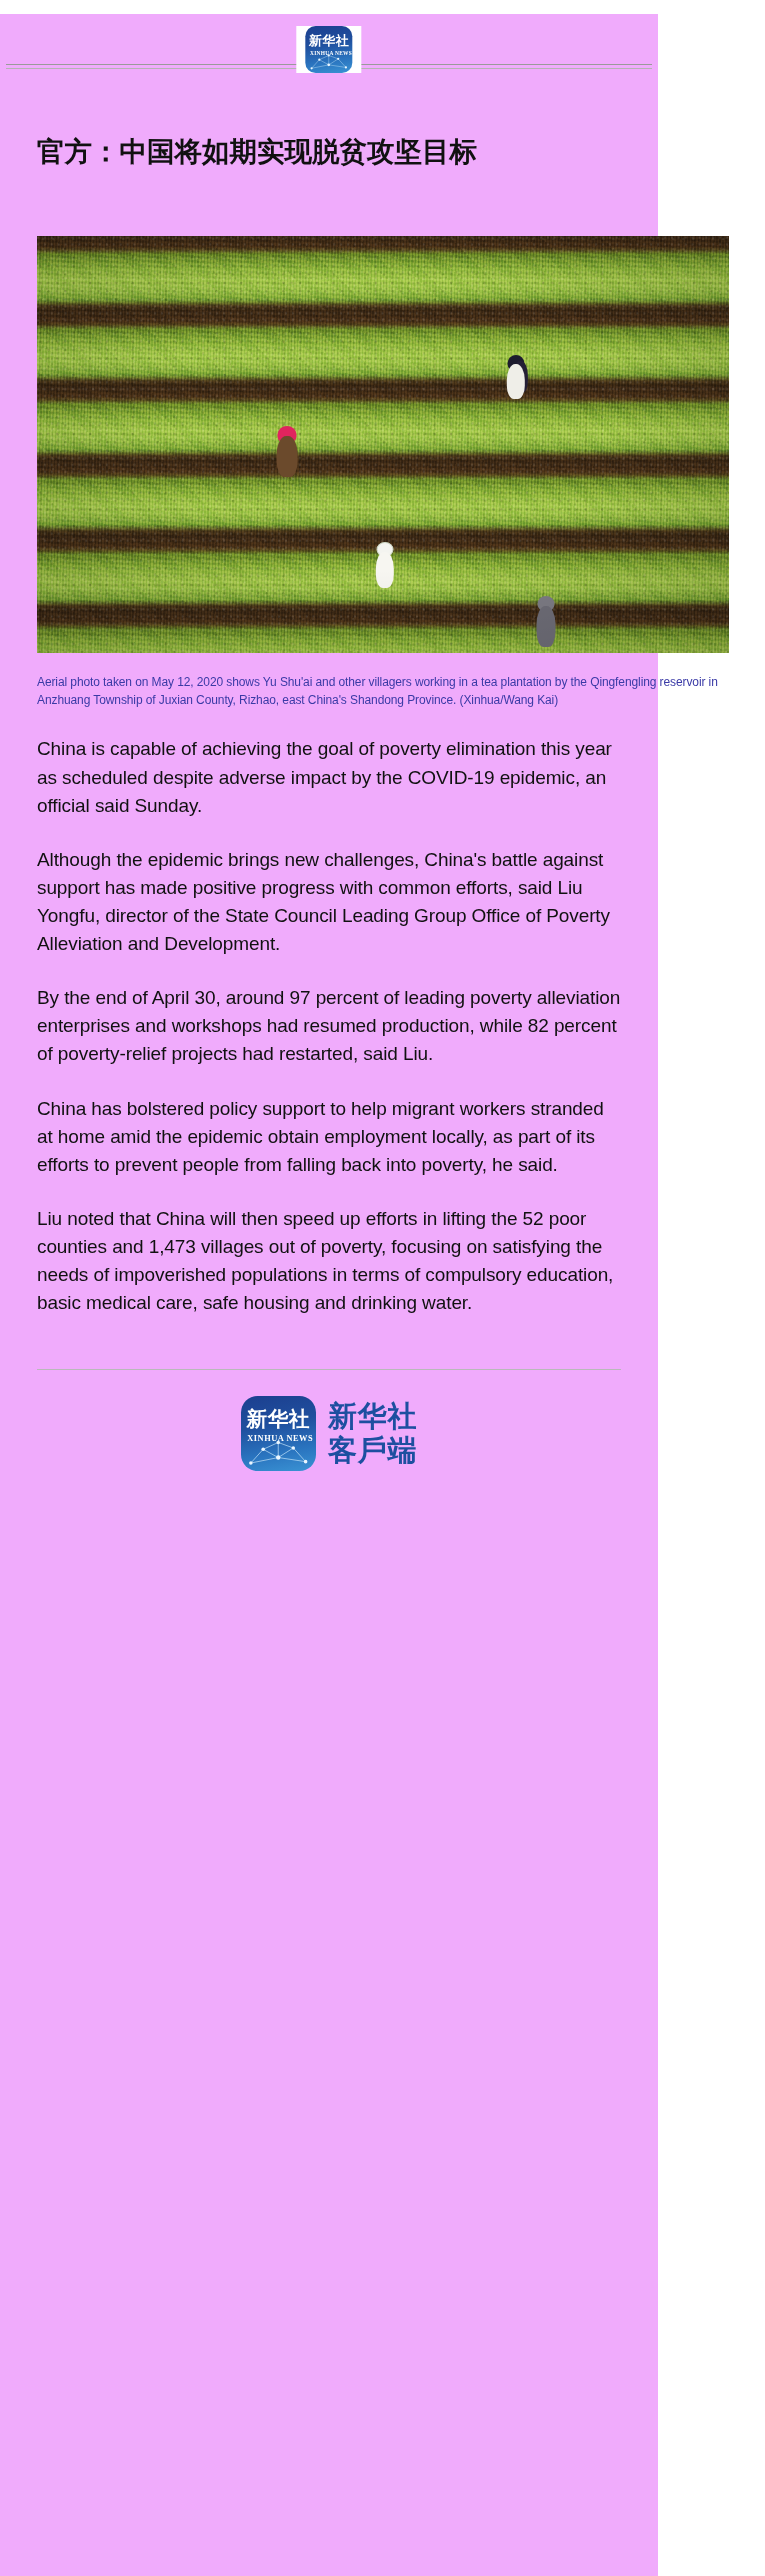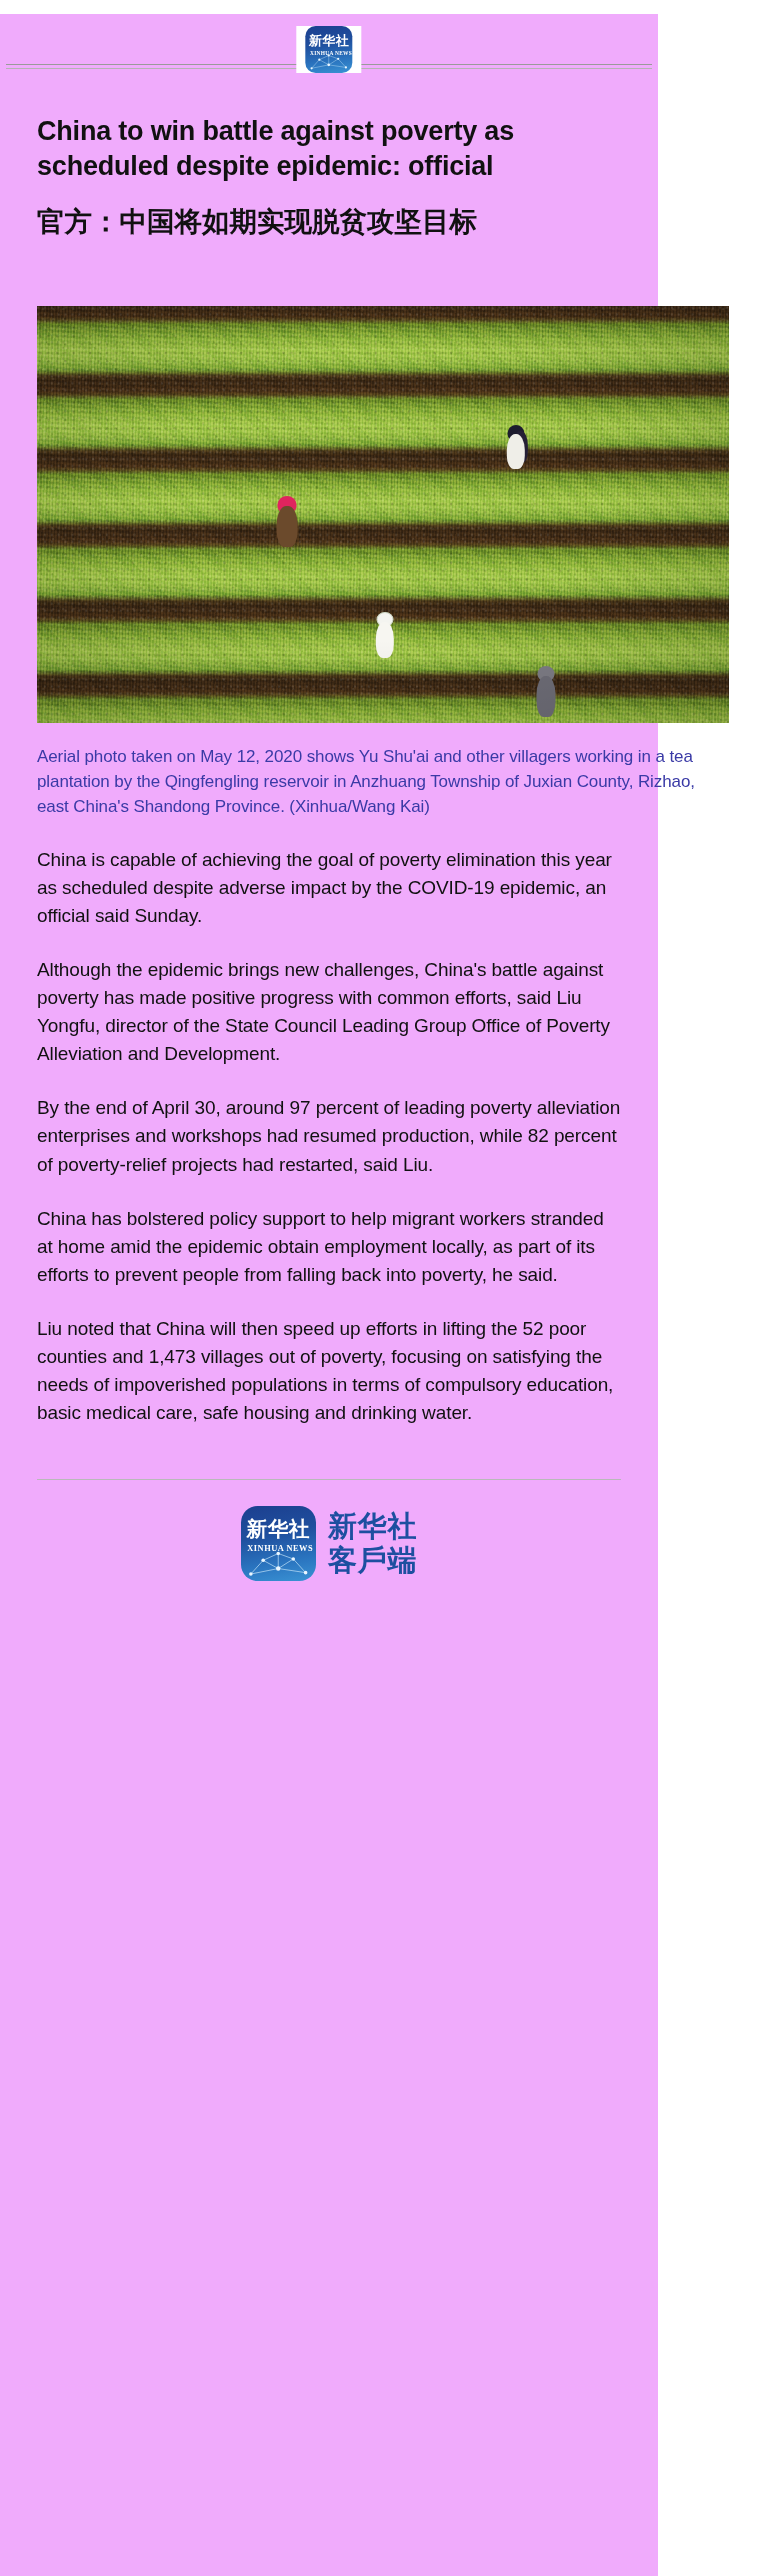--- a/index.html
+++ b/index.html
@@ -194,21 +194,21 @@
   .w-pink  .body { top: 10.7px; width: 20.7px; height: 41px; background: #6b4a2c; }
   .w-white { left: 332px; top: 306px; width: 31px; height: 47px; }
   .w-white .hat  { width: 17px; height: 15.3px; background: #f4f4f0; border: 1.5px solid #cfd8c8; box-sizing: border-box; }
   .w-white .body { top: 10px; width: 18.4px; height: 36px; background: #f7f6f1; }
   .w-grey  { left: 493px; top: 360px; width: 31px; height: 54px; }
   .w-grey  .hat  { width: 17px; height: 16px; background: #7e7d86; }
   .w-grey  .body { top: 10px; width: 19px; height: 41px; background: #6f6e78; }
 
   .caption {
     margin: 21.4px 0 0 0;
-    font-size: 17px;
+    font-size: 12px;
     line-height: 1.48;
     color: #3a3aa6;
     letter-spacing: -0.1px;
   }
 
   
   .article {
     padding: 0 37px;
     margin-top: 26px;
   }
@@ -281,21 +281,20 @@
               <circle cx="72" cy="16" r="2.6"></circle>
             <circle cx="90" cy="36" r="2.6"></circle>
               <circle cx="50" cy="8" r="2.6"></circle>
           </g>
         </svg>
       </span>
     </div>
   </div>
 
   <div class="titles">
-    <h1 class="headline-en">China to win battle against poverty as scheduled despite epidemic: official</h1>
     <div class="headline-zh">官方：中国将如期实现脱贫攻坚目标</div>
   </div>
 
   <figure class="figure">
     <div class="photo">
       <div class="rows"></div>
       <div class="rows-tex"></div>
       <div class="rows-tex2"></div>
       <div class="worker w-dark">
         <span class="hat"></span>
@@ -313,21 +312,21 @@
         <span class="hat"></span>
         <span class="body"></span>
       </div>
       <div class="vig"></div>
     </div>
     <figcaption class="caption">Aerial photo taken on May 12, 2020 shows Yu Shu'ai and other villagers working in a tea plantation by the Qingfengling reservoir in Anzhuang Township of Juxian County, Rizhao, east China's Shandong Province. (Xinhua/Wang Kai)</figcaption>
   </figure>
 
   <div class="article">
     <p>China is capable of achieving the goal of poverty elimination this year as scheduled despite adverse impact by the COVID-19 epidemic, an official said Sunday.</p>
-    <p>Although the epidemic brings new challenges, China's battle against poverty has made positive progress with common efforts, said Liu Yongfu, director of the State Council Leading Group Office of Poverty Alleviation and Development.</p>
+    <p>Although the epidemic brings new challenges, China's battle against support has made positive progress with common efforts, said Liu Yongfu, director of the State Council Leading Group Office of Poverty Alleviation and Development.</p>
     <p>By the end of April 30, around 97 percent of leading poverty alleviation enterprises and workshops had resumed production, while 82 percent of poverty-relief projects had restarted, said Liu.</p>
     <p>China has bolstered policy support to help migrant workers stranded at home amid the epidemic obtain employment locally, as part of its efforts to prevent people from falling back into poverty, he said.</p>
     <p>Liu noted that China will then speed up efforts in lifting the 52 poor counties and 1,473 villages out of poverty, focusing on satisfying the needs of impoverished populations in terms of compulsory education, basic medical care, safe housing and drinking water.</p>
   </div>
 
   <div class="footer">
     <div class="footer-rule"></div>
     <div class="footer-logo">
       <span class="xh-icon footer-icon">
         <span class="xh-hanzi">新华社</span>

